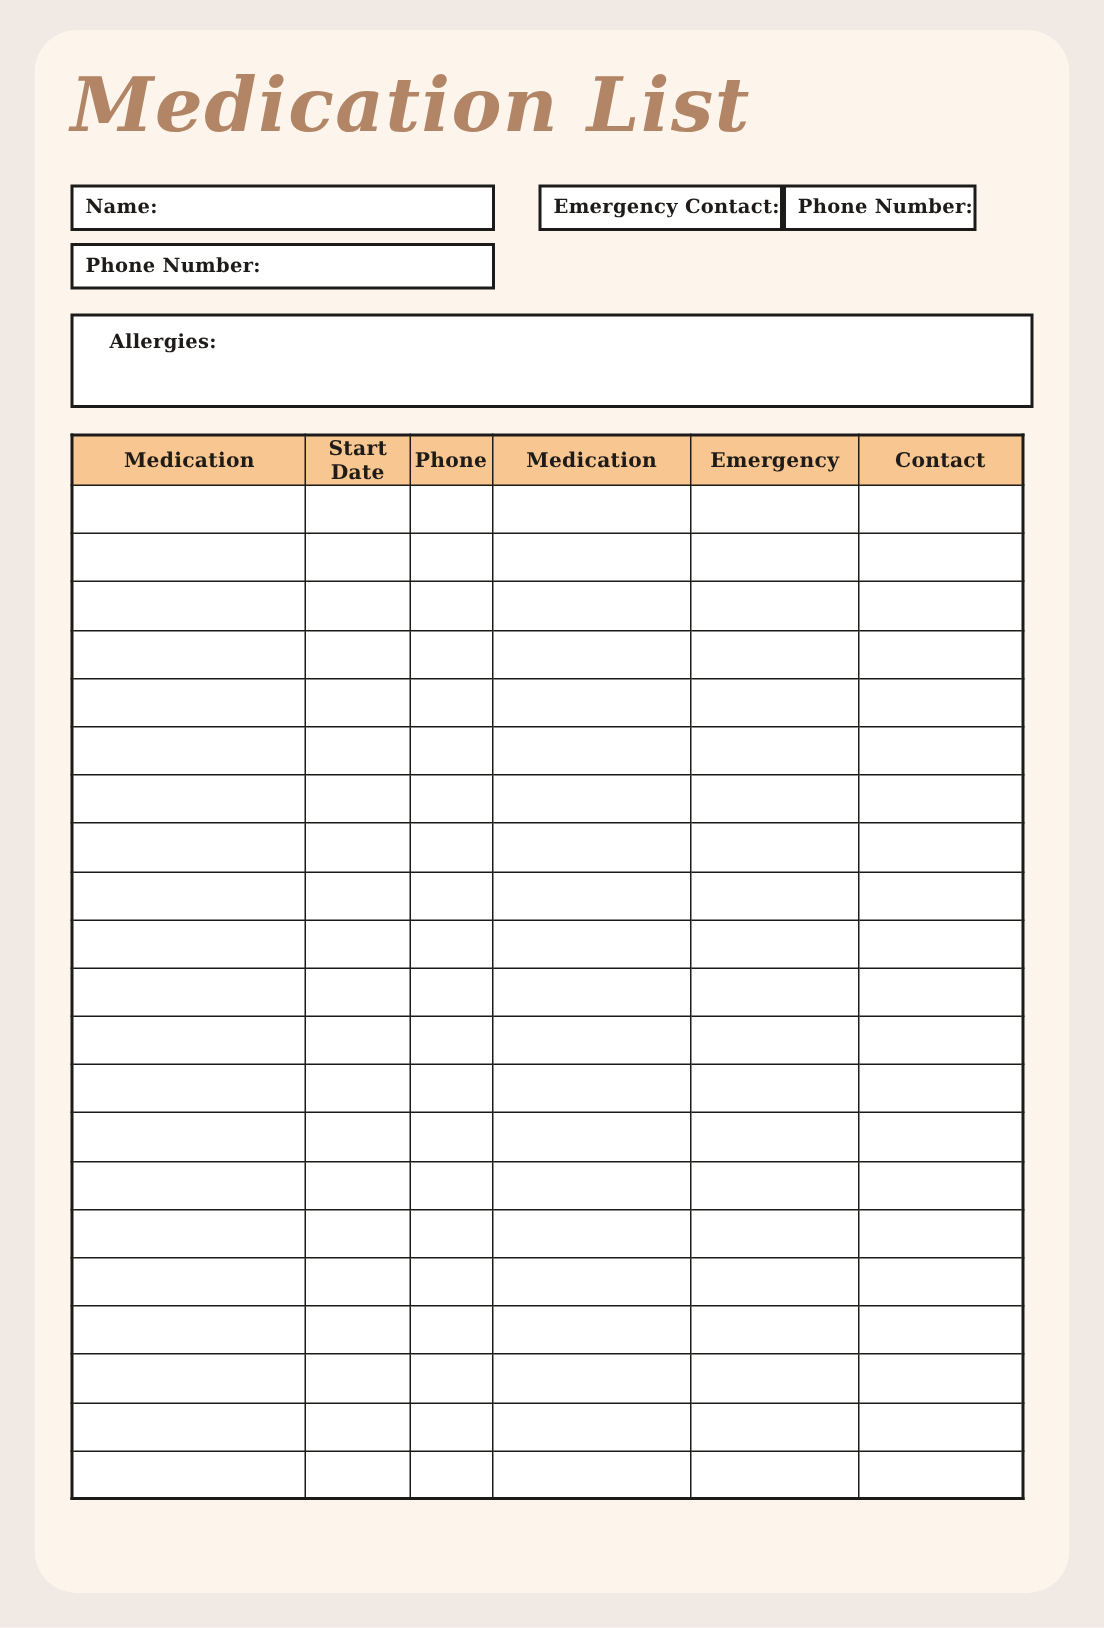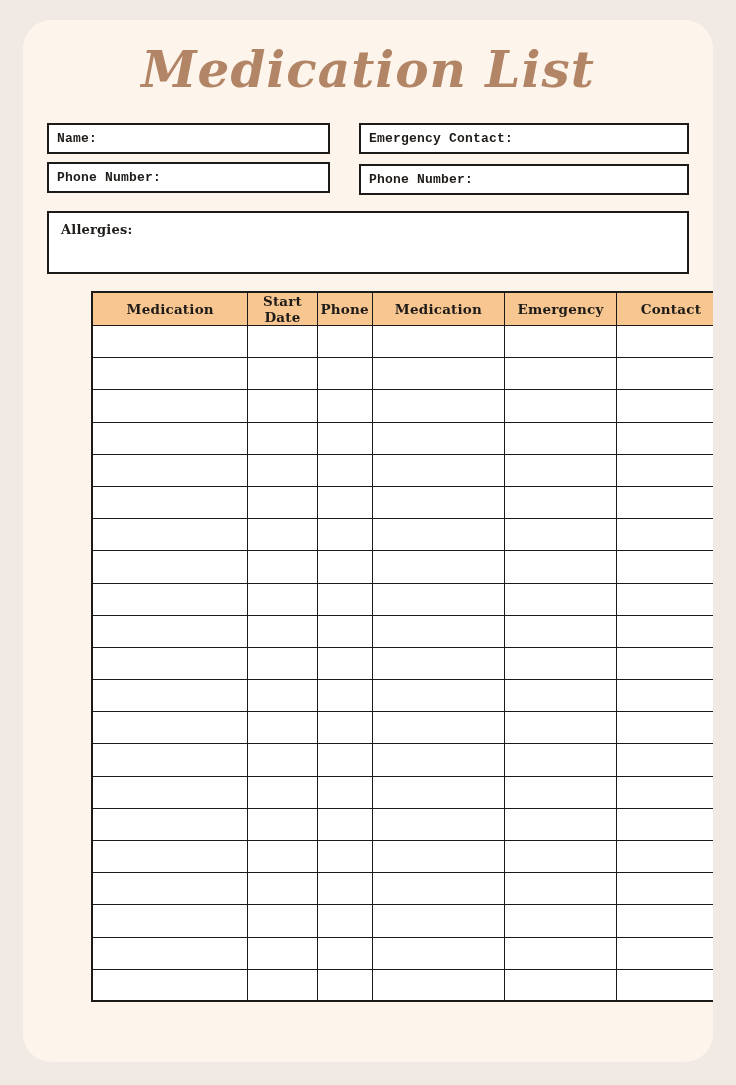--- a/index.html
+++ b/index.html
@@ -22,74 +22,70 @@
     position:absolute;
     left:23px; top:20px;
     width:690px; height:1042px;
     background:var(--card-bg);
     border-radius:28px;
     padding:0 24px;
     overflow:hidden;
   }
   .title{
     margin-top:22px;
-    text-align:center;
     font-size:50px;
     line-height:1.1;
     font-style:italic;
     font-weight:bold;
     color:var(--title-color);
     letter-spacing:1px;
   }
   .fields-grid{
     display:flex;
     gap:29px;
     margin-top:26px;
-    font-family:Liberation Mono, monospace;
   }
   .col-left{
     width:283px;
     display:flex;
     flex-direction:column;
     gap:8px;
   }
   .col-right{
     flex:1;
     display:flex;
-    flex-direction:column;
-    gap:10px;
+    flex-direction:row;
   }
   .field-box{
     height:31px;
     background:#ffffff;
     border:2px solid var(--border-dark);
     display:flex;
     align-items:center;
     padding-left:8px;
   }
   .field-label{
     font-weight:bold;
     font-size:13px;
     letter-spacing:.2px;
   }
   .allergies-box{
     margin-top:16px;
     height:63px;
     background:#ffffff;
     border:2px solid var(--border-dark);
-    padding:6px 12px;
+    padding:6px 24px;
   }
   table{
     margin-top:17px;
     width:636px;
     border-collapse:collapse;
     table-layout:fixed;
     border:2.5px solid var(--border-dark);
     background:#ffffff;
-    margin-left:44px;
   }
   th{
     height:28px;
     background:var(--header-fill);
     border:1.5px solid var(--border-dark);
     font-size:13.5px;
     font-weight:bold;
     text-align:center;
     letter-spacing:.2px;
   }

